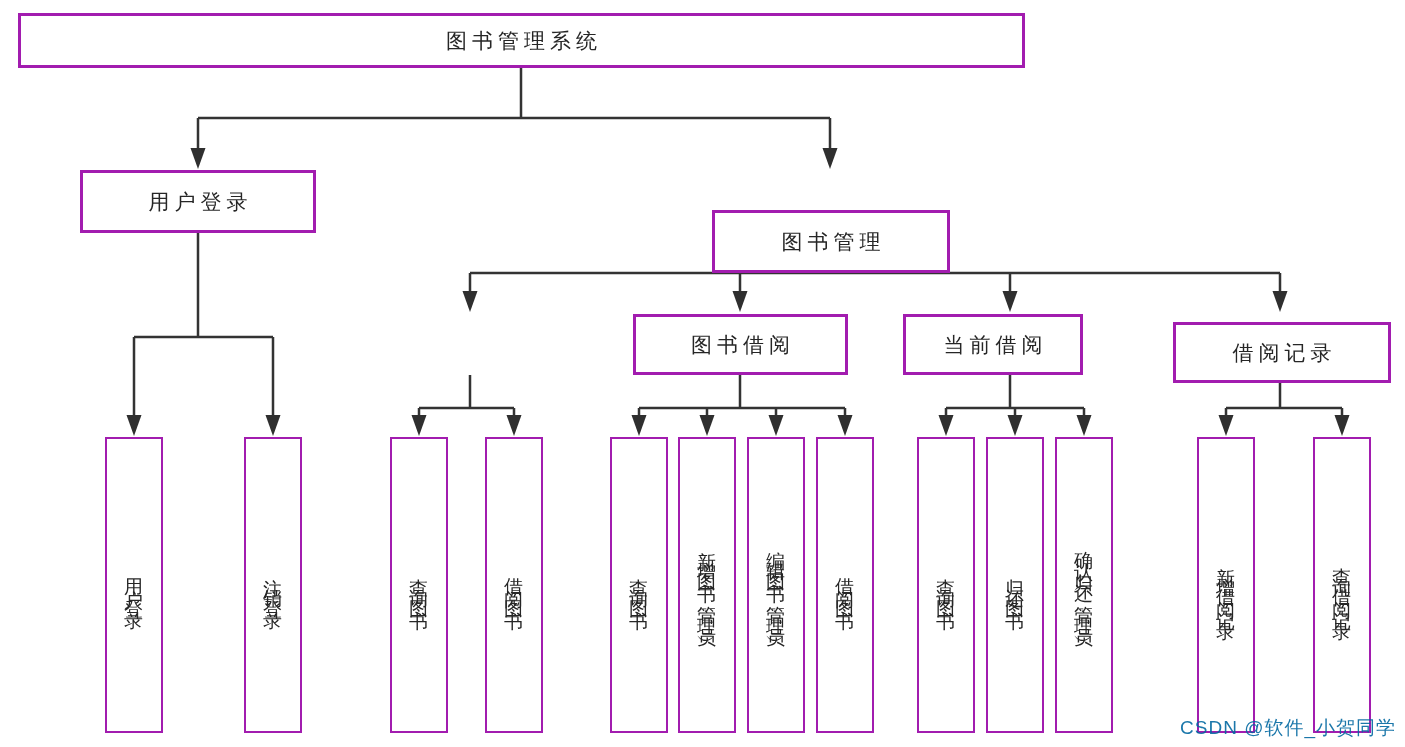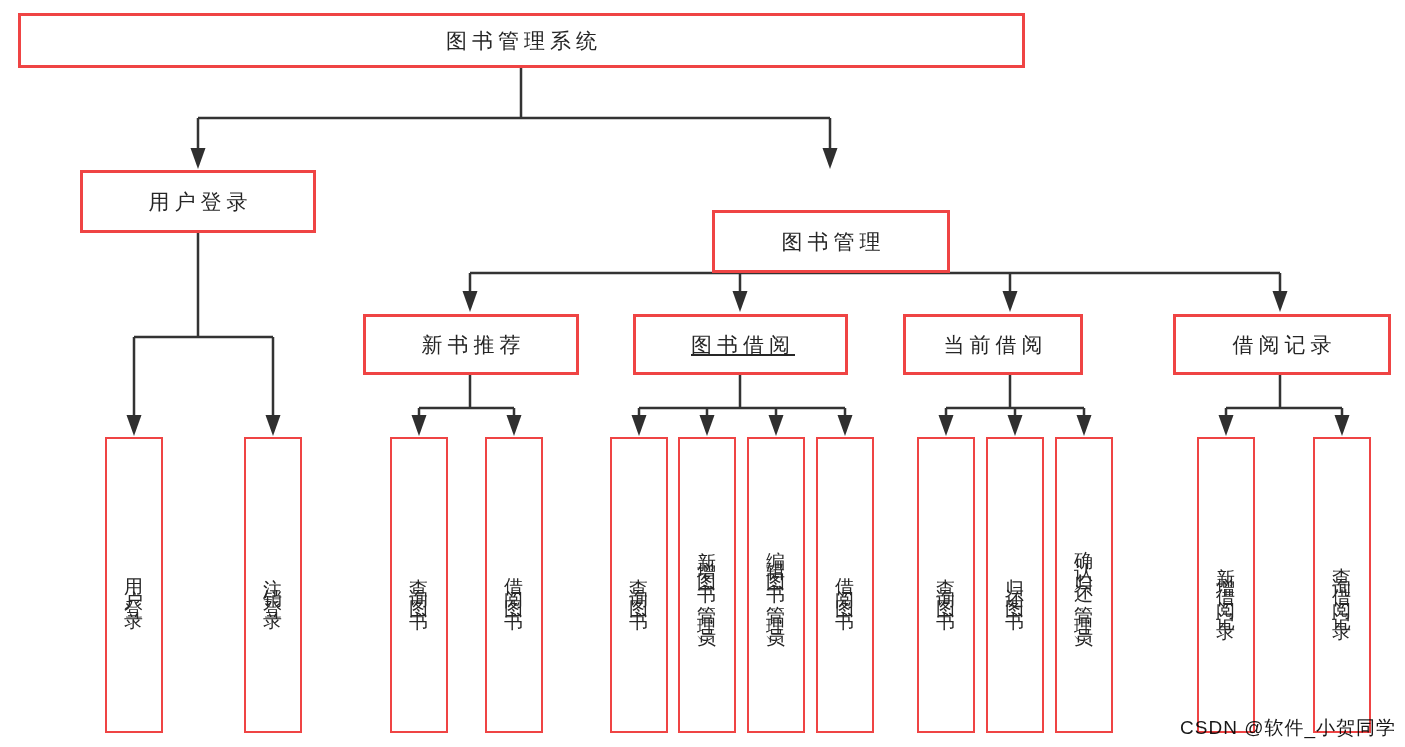--- a/index.html
+++ b/index.html
@@ -3,41 +3,41 @@
 <meta charset="utf-8">
 <style>
   html,body{margin:0;padding:0;background:#ffffff;}
   .canvas{
     position:relative;width:1405px;height:747px;background:#ffffff;
     font-family:"Liberation Sans","DejaVu Sans",sans-serif;overflow:hidden;
   }
   .wires{position:absolute;left:0;top:0;z-index:0;}
   .node{
     position:absolute;box-sizing:border-box;background:#ffffff;
-    border:3px solid #ef4444;color:#262626;z-index:1;
+    border:3px solid #a21caf;color:#262626;z-index:1;
     display:flex;align-items:center;justify-content:center;
   }
   .node.h{font-size:21px;letter-spacing:5px;text-indent:5px;}
   .node.leaf{border-width:2.5px;}
   .vtext{
     writing-mode:vertical-lr;text-orientation:mixed;
     font-size:19px;letter-spacing:11px;line-height:1;
   }
   .watermark{
     position:absolute;right:9px;bottom:6px;z-index:2;
-    font-size:19px;letter-spacing:1px;color:#000000;opacity:.9;
+    font-size:19px;letter-spacing:1px;color:#0369a1;opacity:.9;
   }
   
   .n-root{left:18px;top:13px;width:1007px;height:55px;}
   .n-user-login{left:80px;top:170px;width:236px;height:63px;}
   .n-book-mgmt{left:712px;top:170px;width:238px;height:63px;margin-top:40px;}
   .n-newbook{left:363px;top:314px;width:216px;height:61px;}
-  .n-borrowing{left:633px;top:314px;width:215px;height:61px;text-decoration:underline;}
+  .n-borrowing{left:633px;top:314px;width:215px;height:61px;}
   .n-current{left:903px;top:314px;width:180px;height:61px;}
-  .n-records{left:1173px;top:314px;width:218px;height:61px;}
+  .n-records{left:1173px;top:322px;width:218px;height:61px;}
   .leaf{top:437px;width:58px;height:296px;}
   .l-1{left:105px;} .l-2{left:244px;}
   .l-3{left:390px;} .l-4{left:485px;}
   .l-5{left:610px;} .l-6{left:678px;} .l-7{left:747px;} .l-8{left:816px;}
   .l-9{left:917px;} .l-10{left:986px;} .l-11{left:1055px;}
   .l-12{left:1197px;} .l-13{left:1313px;}
 </style>
 </head>
 <body>
 
@@ -97,23 +97,20 @@
     <span>图书管理系统</span>
   </div>
 
   <div class="node h n-user-login">
     <span>用户登录</span>
   </div>
   <div class="node h n-book-mgmt">
     <span>图书管理</span>
   </div>
 
-  <div class="node h n-newbook">
-    <span>新书推荐</span>
-  </div>
   <div class="node h n-borrowing">
     <span>图书借阅</span>
   </div>
   <div class="node h n-current">
     <span>当前借阅</span>
   </div>
   <div class="node h n-records">
     <span>借阅记录</span>
   </div>
 

